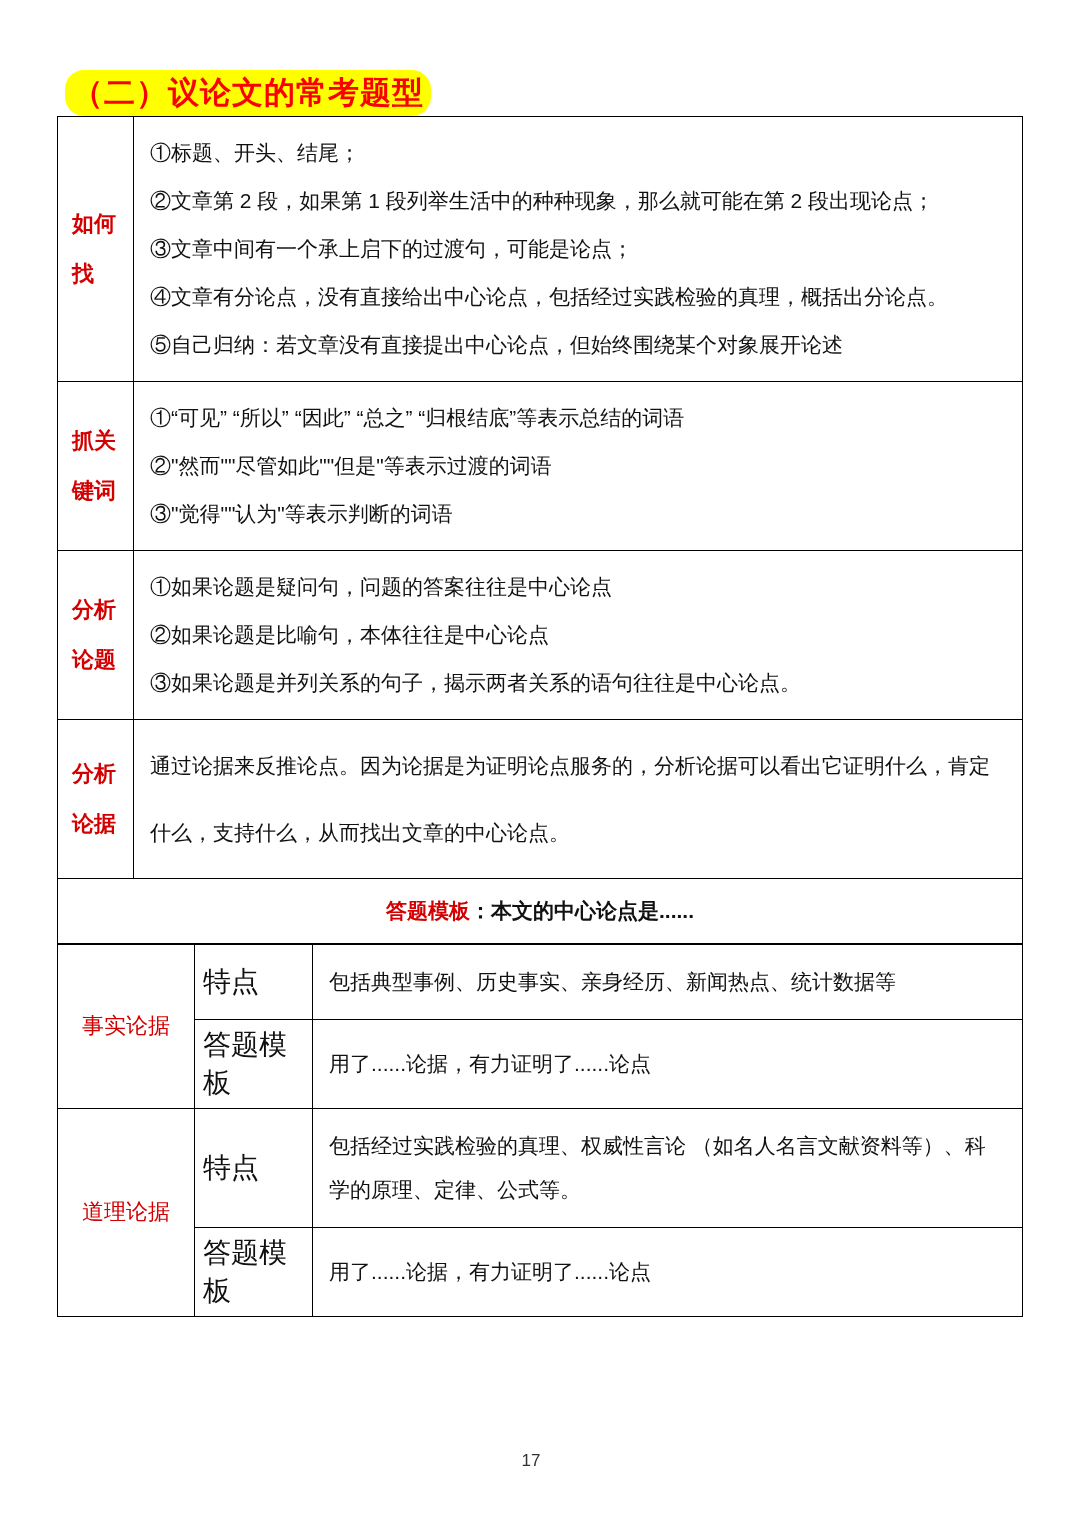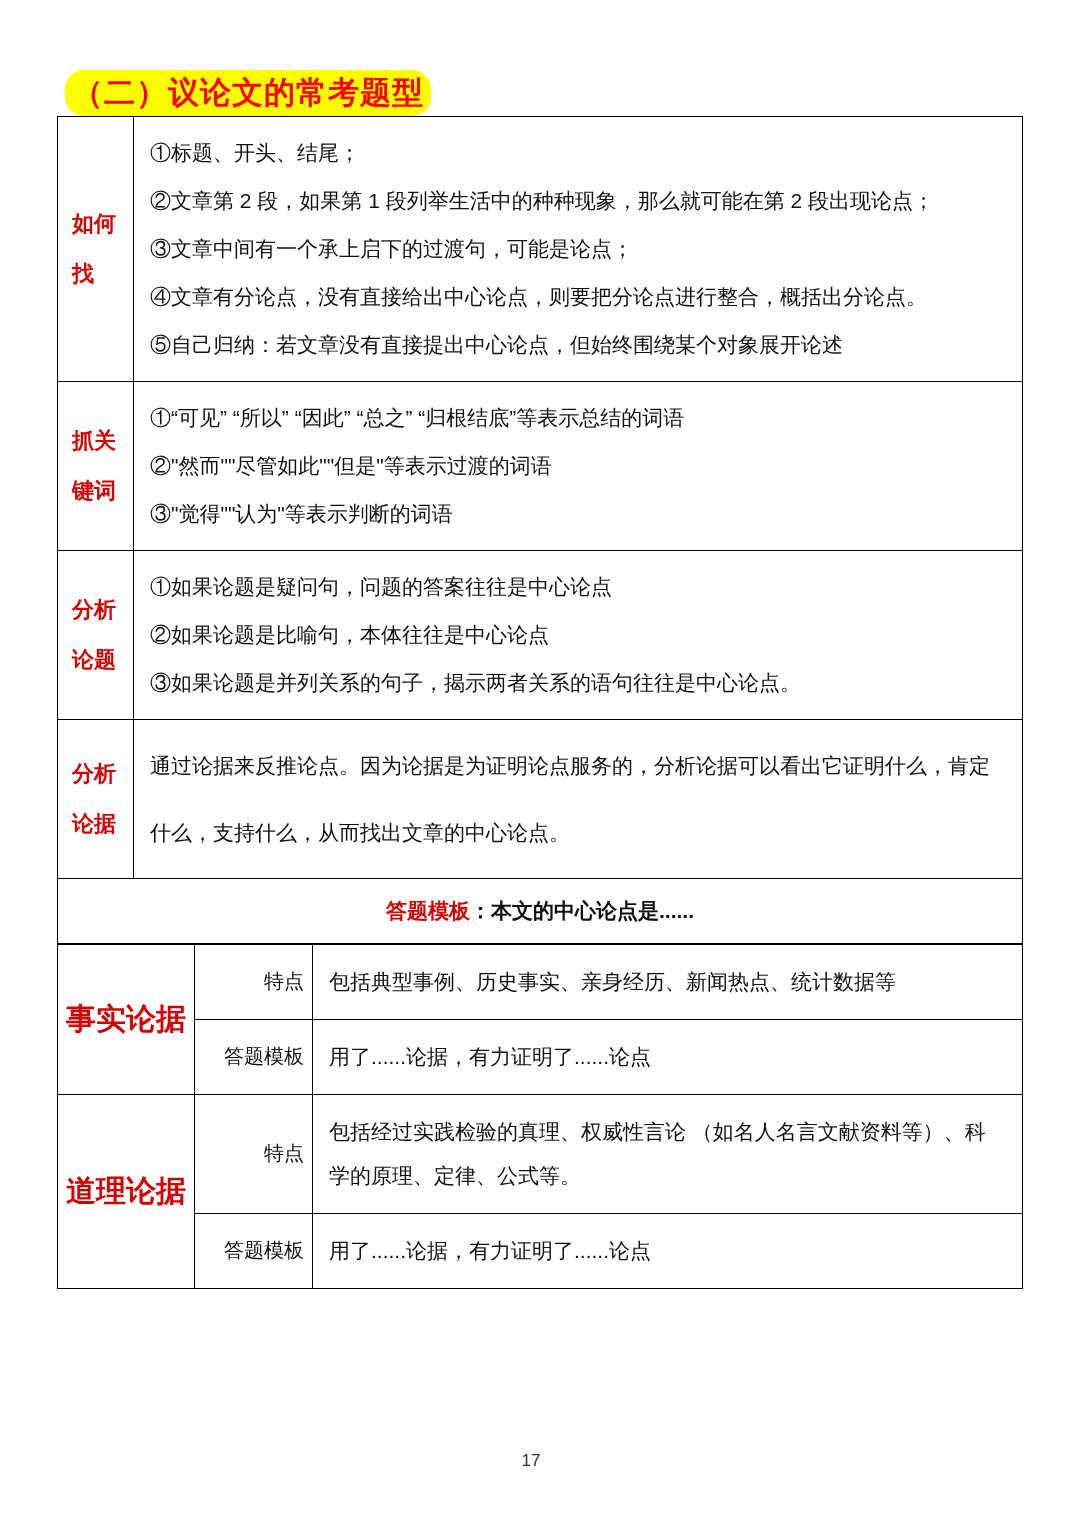--- a/index.html
+++ b/index.html
@@ -57,29 +57,29 @@
     padding:16px 10px;
     line-height:1.5;
   }
   .red-label { color:#d40000; font-weight:bold; }
   .footer-text { color:#111111; font-weight:bold; }
 
   
   .t2 .cat {
     width:137px;
     color:#d40000;
-    font-weight:bold;
-    font-size:30px;
+    font-weight:normal;
+    font-size:22px;
     text-align:center;
     padding:6px 8px;
   }
   .t2 .lab {
     width:118px;
-    text-align:right;
-    font-size:20px;
+    text-align:left;
+    font-size:28px;
     padding:6px 8px;
     font-family:Liberation Mono, monospace;
   }
   .t2 .txt {
     font-size:21px;
     padding:15px 16px;
     line-height:44px;
     margin-top:16px;
   }
 
@@ -101,21 +101,21 @@
 
 
   <table class="t1">
     <tbody>
       <tr>
         <td class="rowhead">如何找</td>
         <td class="content">
           <div class="line">①标题、开头、结尾；</div>
           <div class="line">②文章第 2 段，如果第 1 段列举生活中的种种现象，那么就可能在第 2 段出现论点；</div>
           <div class="line">③文章中间有一个承上启下的过渡句，可能是论点；</div>
-          <div class="line">④文章有分论点，没有直接给出中心论点，则要把分论点进行整合，概括出分论点。</div>
+          <div class="line">④文章有分论点，没有直接给出中心论点，包括经过实践检验的真理，概括出分论点。</div>
           <div class="line">⑤自己归纳：若文章没有直接提出中心论点，但始终围绕某个对象展开论述</div>
         </td>
       </tr>
       <tr>
         <td class="rowhead">抓关键词</td>
         <td class="content">
           <div class="line">①“可见” “所以” “因此” “总之” “归根结底”等表示总结的词语</div>
           <div class="line">②"然而""尽管如此""但是"等表示过渡的词语</div>
           <div class="line">③"觉得""认为"等表示判断的词语</div>
         </td>

